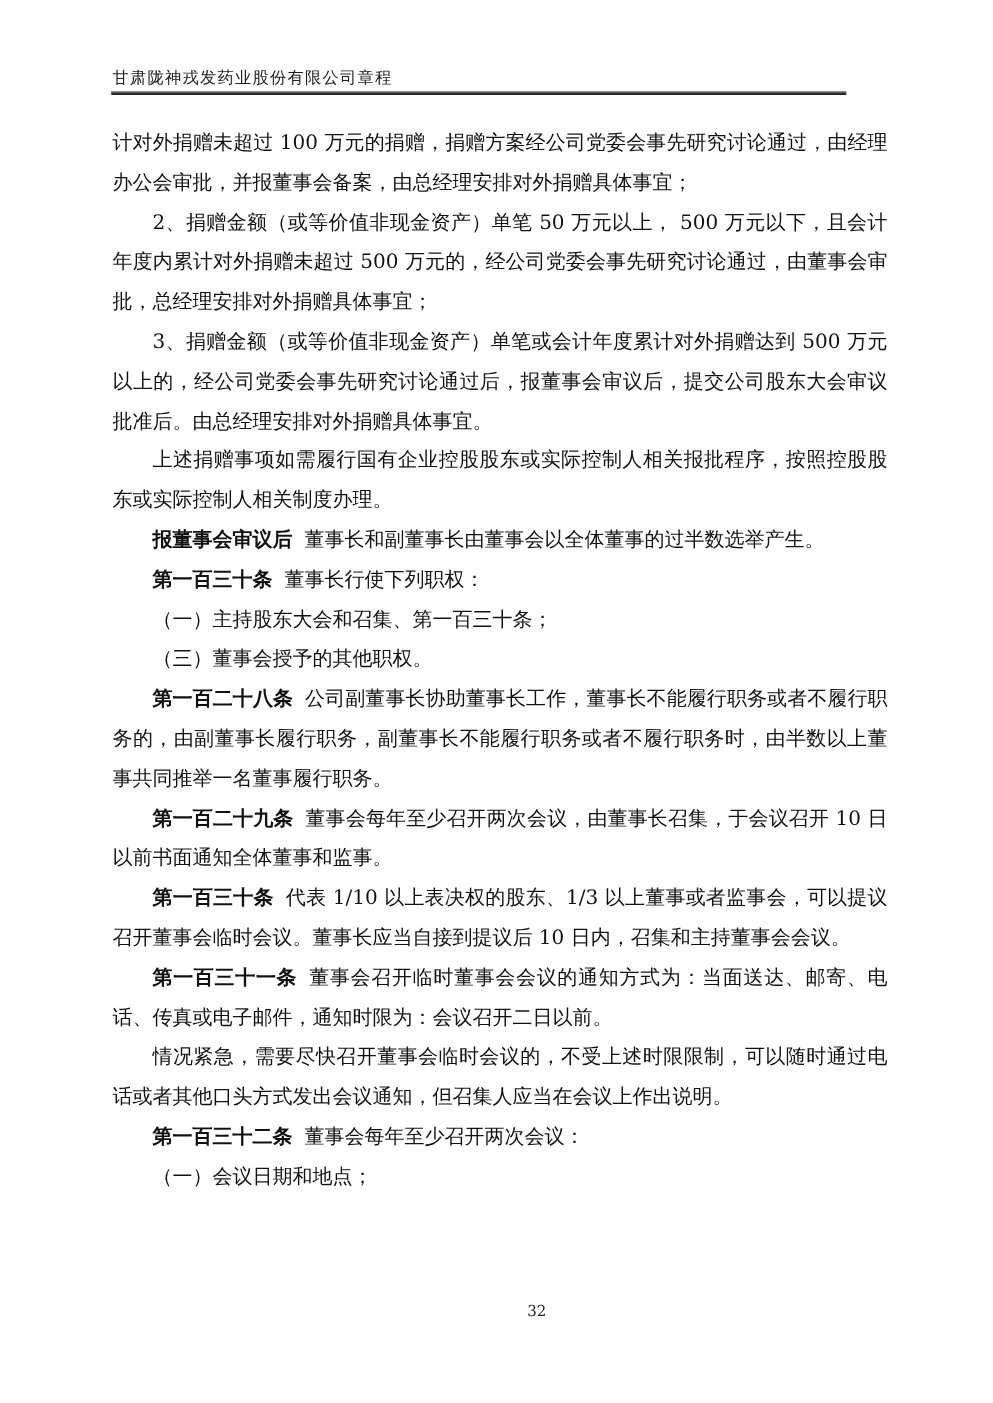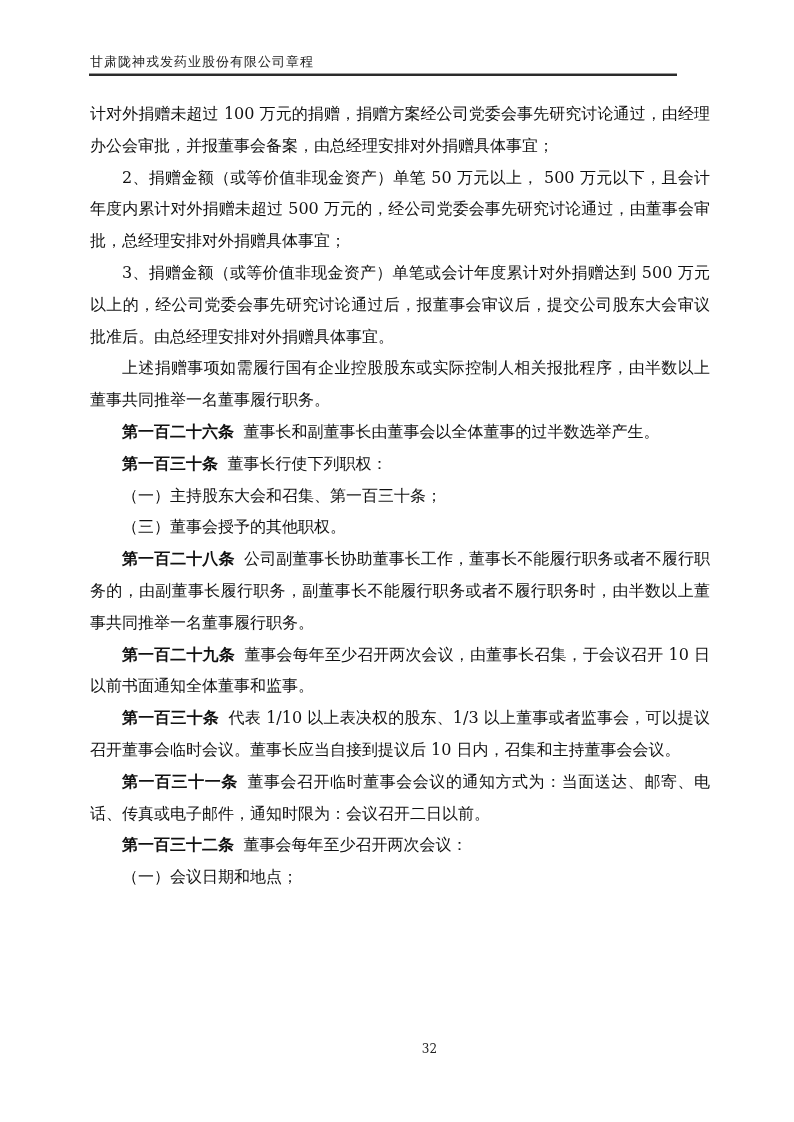--- a/index.html
+++ b/index.html
@@ -88,24 +88,24 @@
     <p>
       <span>计对外捐赠未超过 100 万元的捐赠，捐赠方案经公司党委会事先研究讨论通过，由经理办公会审批，并报董事会备案，由总经理安排对外捐赠具体事宜；</span>
     </p>
     <p class="indent">
       <span>2、捐赠金额（或等价值非现金资产）单笔 50 万元以上， 500 万元以下，且会计年度内累计对外捐赠未超过 500 万元的，经公司党委会事先研究讨论通过，由董事会审批，总经理安排对外捐赠具体事宜；</span>
     </p>
     <p class="indent">
       <span>3、捐赠金额（或等价值非现金资产）单笔或会计年度累计对外捐赠达到 500 万元以上的，经公司党委会事先研究讨论通过后，报董事会审议后，提交公司股东大会审议批准后。由总经理安排对外捐赠具体事宜。</span>
     </p>
     <p class="indent">
-      <span>上述捐赠事项如需履行国有企业控股股东或实际控制人相关报批程序，由半数以上董事共同推举一名董事履行职务。</span>
+      <span>上述捐赠事项如需履行国有企业控股股东或实际控制人相关报批程序，按照控股股东或实际控制人相关制度办理。</span>
     </p>
     <p class="indent">
-      <strong class="article-no">第一百二十六条</strong><span>董事长和副董事长由董事会以全体董事的过半数选举产生。</span>
+      <strong class="article-no">报董事会审议后</strong><span>董事长和副董事长由董事会以全体董事的过半数选举产生。</span>
     </p>
     <p class="indent">
       <strong class="article-no">第一百三十条</strong><span>董事长行使下列职权：</span>
     </p>
     <p class="indent">
       <span>（一）主持股东大会和召集、第一百三十条；</span>
     </p>
     <p class="indent">
       <span>（三）董事会授予的其他职权。</span>
     </p>
@@ -115,20 +115,23 @@
     <p class="indent">
       <strong class="article-no">第一百二十九条</strong><span>董事会每年至少召开两次会议，由董事长召集，于会议召开 10 日以前书面通知全体董事和监事。</span>
     </p>
     <p class="indent">
       <strong class="article-no">第一百三十条</strong><span>代表 1/10 以上表决权的股东、1/3 以上董事或者监事会，可以提议召开董事会临时会议。董事长应当自接到提议后 10 日内，召集和主持董事会会议。</span>
     </p>
     <p class="indent">
       <strong class="article-no">第一百三十一条</strong><span>董事会召开临时董事会会议的通知方式为：当面送达、邮寄、电话、传真或电子邮件，通知时限为：会议召开二日以前。</span>
     </p>
     <p class="indent">
+      <span>情况紧急，需要尽快召开董事会临时会议的，不受上述时限限制，可以随时通过电话或者其他口头方式发出会议通知，但召集人应当在会议上作出说明。</span>
+    </p>
+    <p class="indent">
       <strong class="article-no">第一百三十二条</strong><span>董事会每年至少召开两次会议：</span>
     </p>
     <p class="indent">
       <span>（一）会议日期和地点；</span>
     </p>
   </div>
 
   <div class="footer">
     <span class="page-number">32</span>
   </div>

